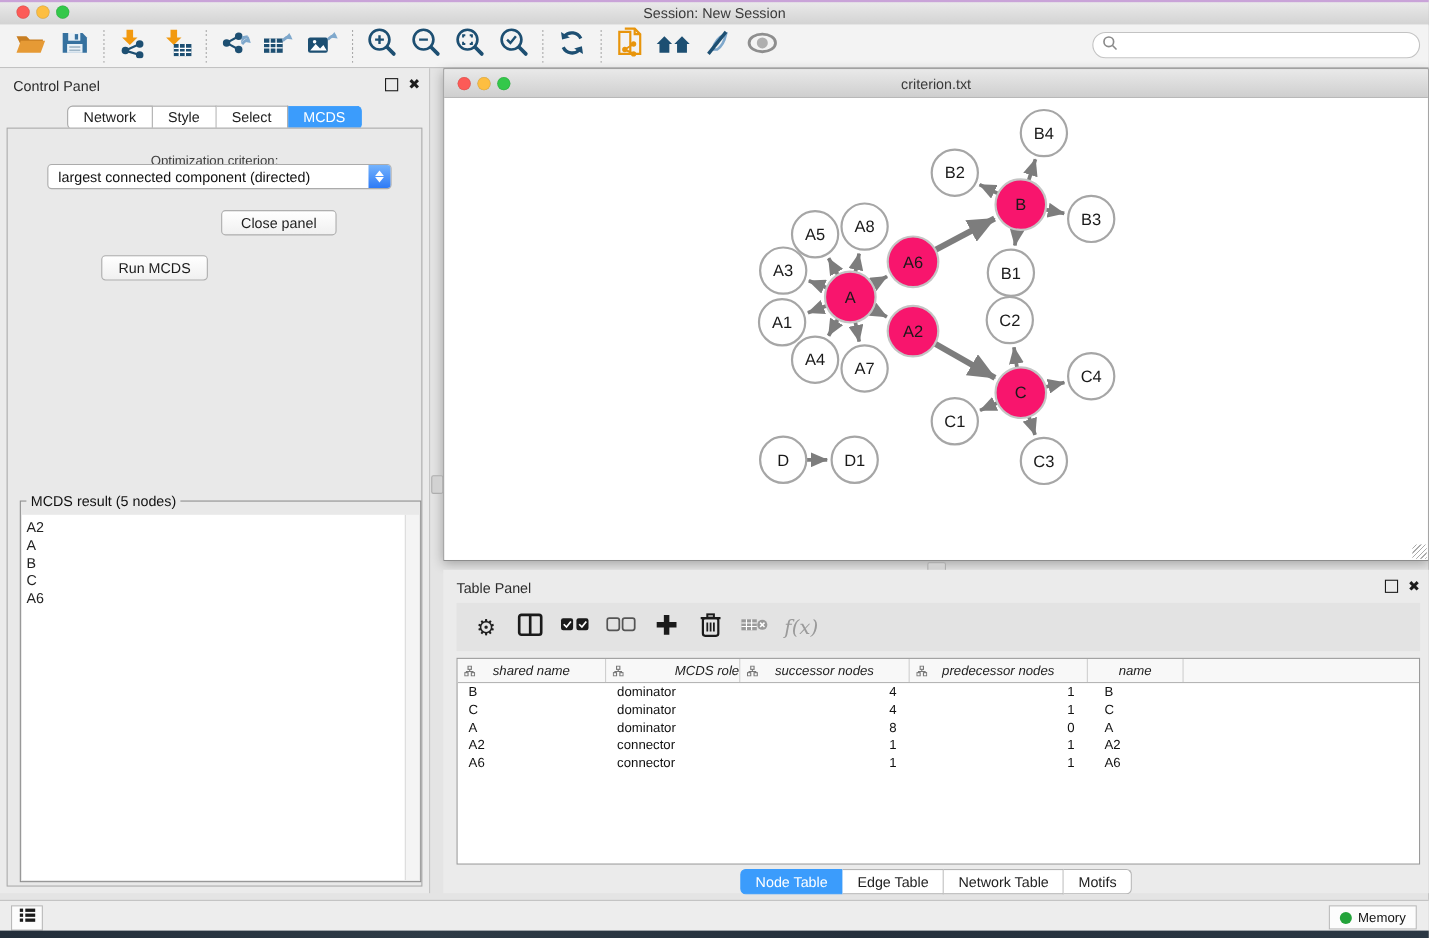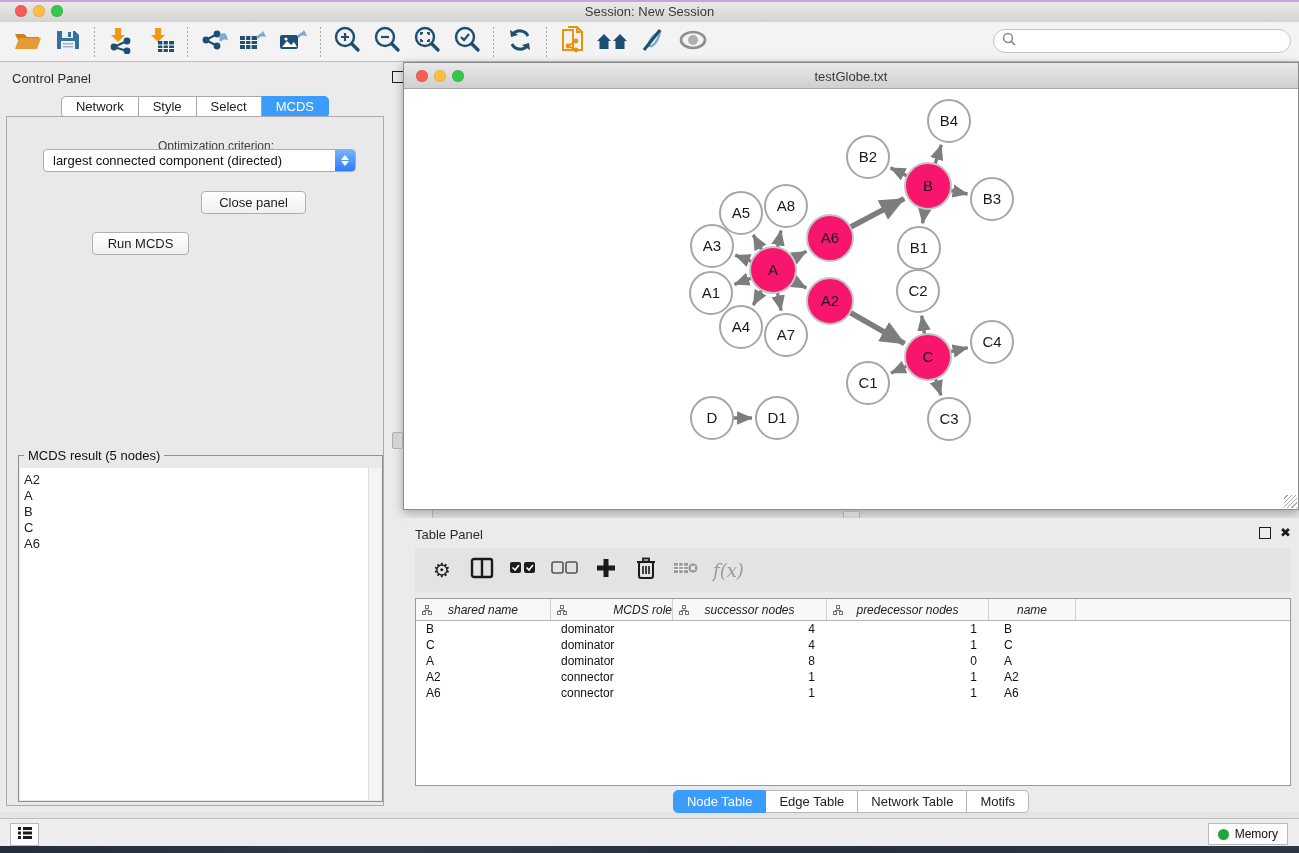--- a/index.html
+++ b/index.html
@@ -16,21 +16,21 @@
   
   .toolbar{position:absolute;left:0;top:22px;width:100%;height:40px;background:#F3F3F3;
     border-bottom:1px solid #BDBDBD;display:flex;align-items:center;padding-left:8px;box-sizing:border-box;}
   .tbtn{width:40px;height:34px;display:flex;align-items:center;justify-content:center;}
   .tsep{width:1px;height:30px;margin:0 6px;background:repeating-linear-gradient(#AAA 0 2px,transparent 2px 4px);}
   .searchbox{position:absolute;right:8px;top:7px;width:298px;height:24px;background:#fff;
     border:1px solid #C3C3C3;border-radius:13px;display:flex;align-items:center;padding-left:8px;box-sizing:border-box;}
   .searchbox input{border:none;outline:none;flex:1;font-size:12px;background:transparent;margin-left:5px;}
   
   .control-panel{position:absolute;left:0;top:62px;width:390px;height:750px;background:#EBEBEB;
-    border-right:1px solid #C6C6C6;padding-left:42px;}
+    border-right:1px solid #C6C6C6;}
   .panel-head{position:absolute;left:12px;top:9px;font-size:13px;color:#2B2B2B;}
   .panel-btns{position:absolute;right:8px;top:9px;display:flex;gap:9px;align-items:center;}
   .float-btn{width:10px;height:10px;border:1.5px solid #1C1C1C;display:inline-block;}
   .close-btn{font-size:13px;font-weight:bold;color:#1C1C1C;line-height:10px;}
   .cp-tabs{position:absolute;left:6px;top:34px;width:378px;display:flex;justify-content:center;}
   .cp-tab{height:20px;line-height:20px;padding:0 14px;font-size:13px;background:#fff;
     border:1px solid #A8A8A8;border-left:none;color:#222;}
   .cp-tab:first-child{border-left:1px solid #A8A8A8;border-radius:5px 0 0 5px;}
   .cp-tab:last-child{border-radius:0 5px 5px 0;}
   .cp-tab.sel{background:#3B9CFC;border-color:#3B9CFC;color:#fff;}
@@ -305,21 +305,21 @@
     </div>
   </div>
 
   <div class="net-window">
     <div class="net-titlebar">
       <div class="traffic" style="left:12px;top:7px;">
         <span class="tl red"></span>
         <span class="tl yel"></span>
         <span class="tl grn"></span>
       </div>
-      <div class="win-title" style="top:6px;">testGlobe.txt</div>
+      <div class="win-title" style="top:6px;">criterion.txt</div>
     </div>
     <div class="net-canvas">
       <svg id="graph-svg" width="894" height="420" viewBox="0 0 894 420">
         <defs>
           <marker id="arrow" markerUnits="strokeWidth" markerWidth="4.6" markerHeight="4" refX="4.4" refY="2" orient="auto">
             <path d="M0,0 L4.6,2 L0,4 z" fill="#7D7D7D"></path>
           </marker>
         </defs>
         <g id="edges">
             <line x1="369" y1="181" x2="331.26414879243464" y2="166.15310772161362" stroke="#7D7D7D" stroke-width="3.4" marker-end="url(#arrow)"></line>

